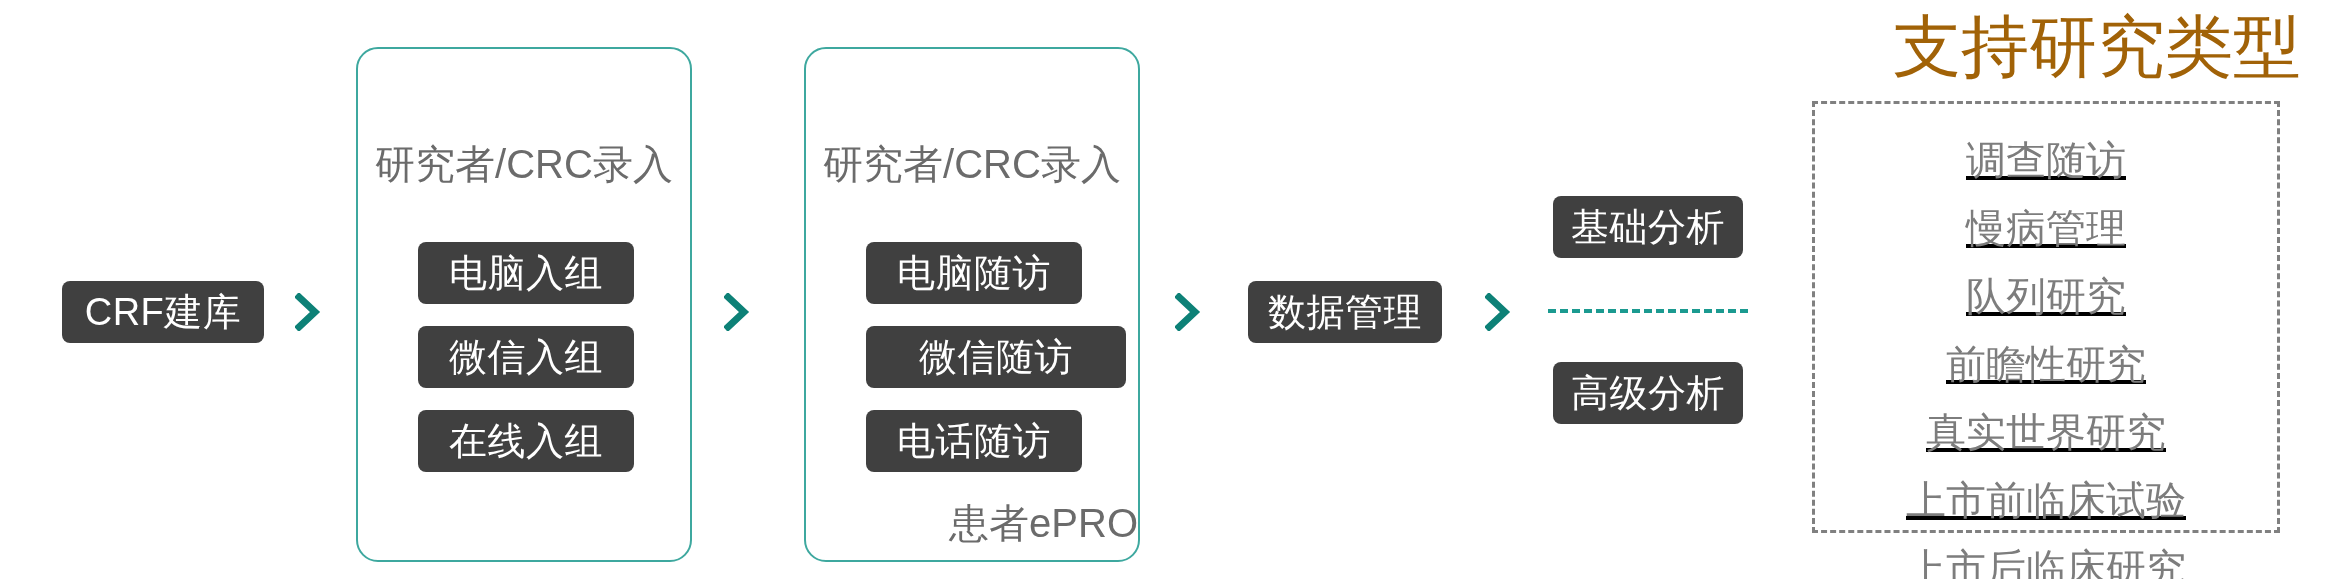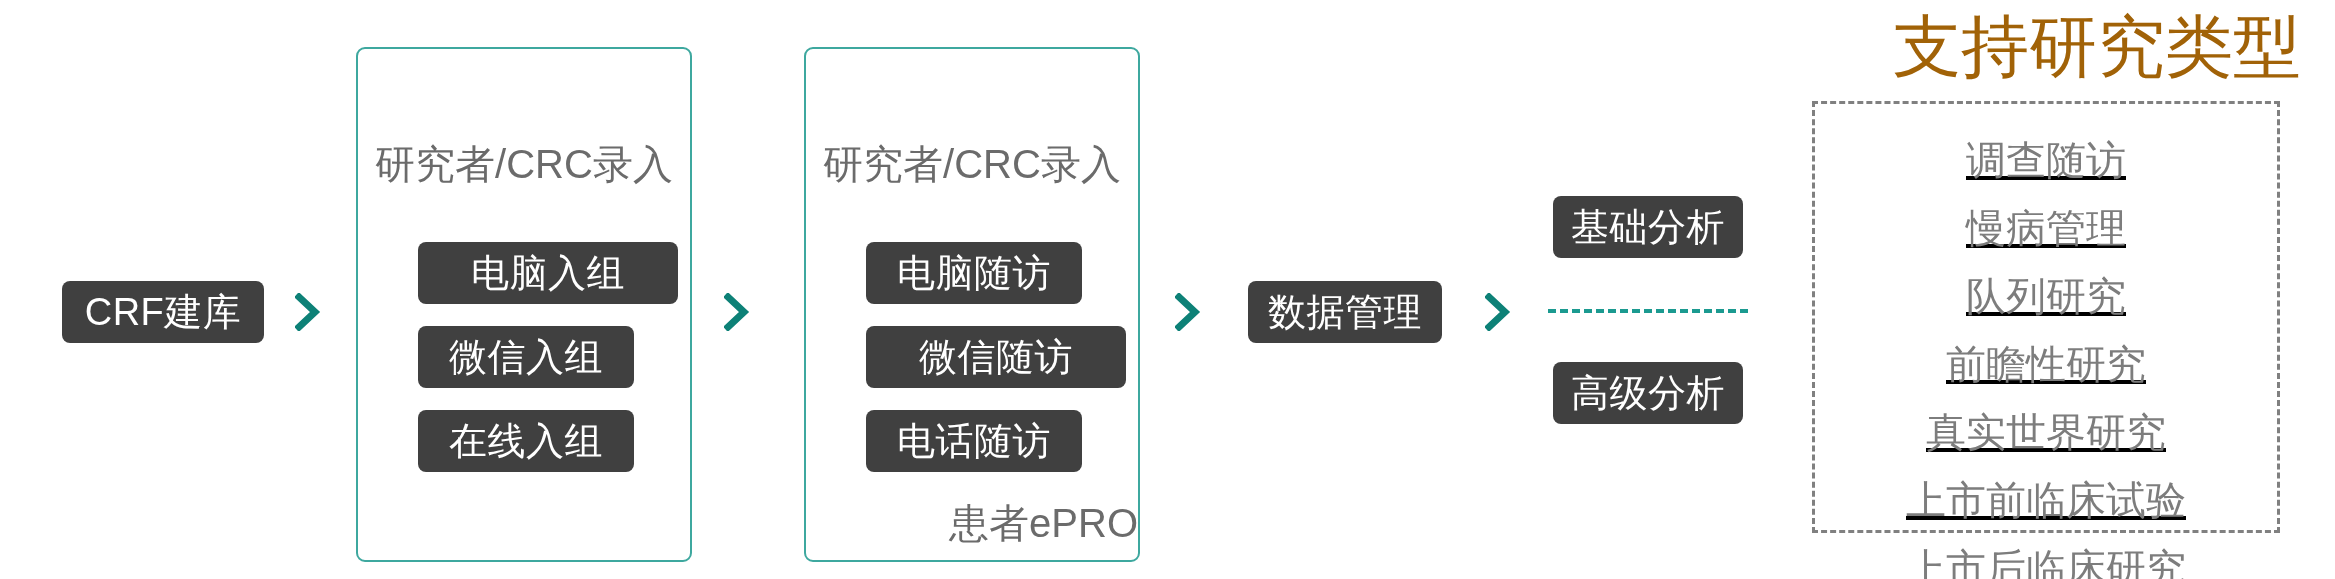--- a/index.html
+++ b/index.html
@@ -46,21 +46,21 @@
     display: flex;
     align-items: center;
     justify-content: center;
   }
   .chevron svg { display: block; }
 
   
   .flow-card {
     position: absolute;
     border: 2px solid #3ea89f;
-    border-radius: 9px;
+    border-radius: 22px;
     box-sizing: border-box;
     background: #ffffff;
   }
   .card-title {
     position: absolute;
     left: 0;
     right: 0;
     text-align: center;
     color: #6b6b6b;
     font-size: 40px;
@@ -132,21 +132,21 @@
   <div class="chevron" style="left:288px; top:285px;">
     <svg width="26" height="38" viewBox="0 0 26 38" aria-hidden="true">
       <polyline points="4,4 20,19 4,34" fill="none" stroke="#0d8177" stroke-width="7" stroke-linecap="square" stroke-linejoin="miter"></polyline>
     </svg>
   </div>
 
   <div class="flow-card" style="left:356px; top:47px; width:336px; height:515px;">
 
     <div class="card-title" style="top:95px;">研究者/CRC录入</div>
 
-    <div class="pill abs-pill" style="left:60px; top:193px; width:260px;">
+    <div class="pill abs-pill" style="left:60px; top:193px; width:216px;">
       <span>电脑入组</span>
     </div>
 
     <div class="pill abs-pill" style="left:60px; top:277px; width:216px;">
       <span>微信入组</span>
     </div>
 
     <div class="pill abs-pill" style="left:60px; top:361px; width:216px;">
       <span>在线入组</span>
     </div>

